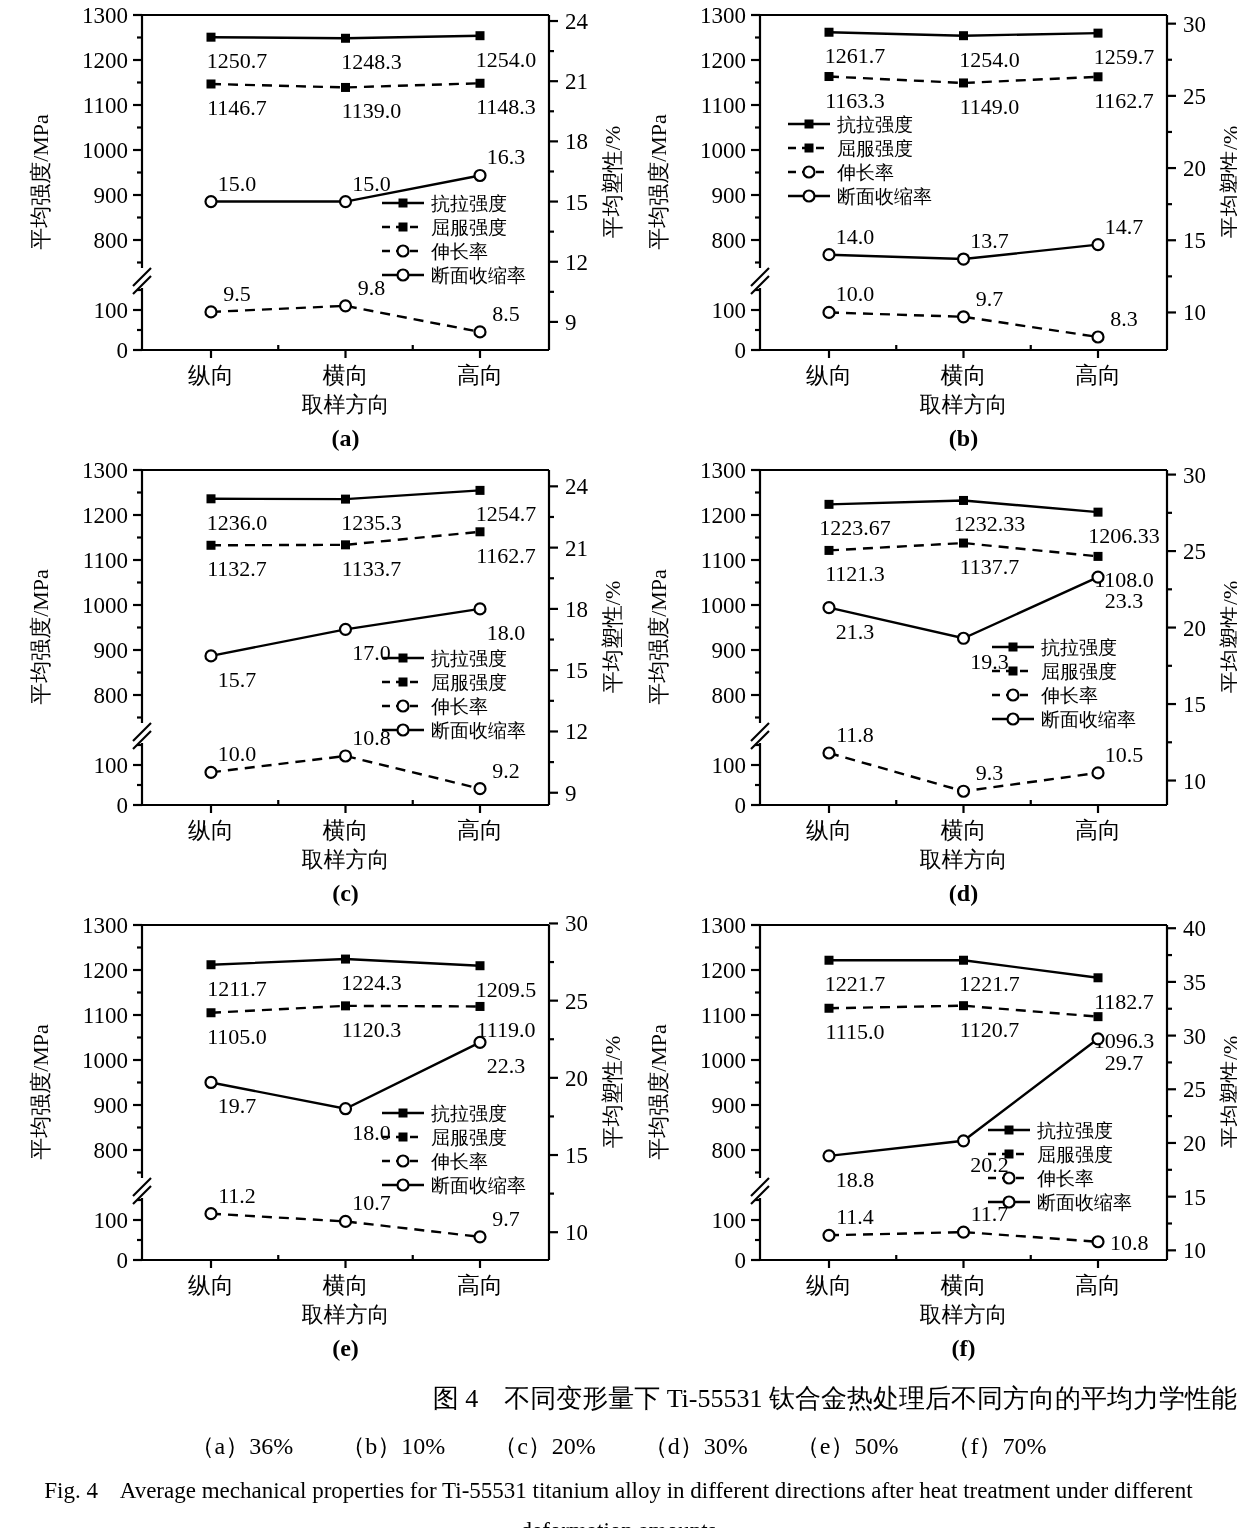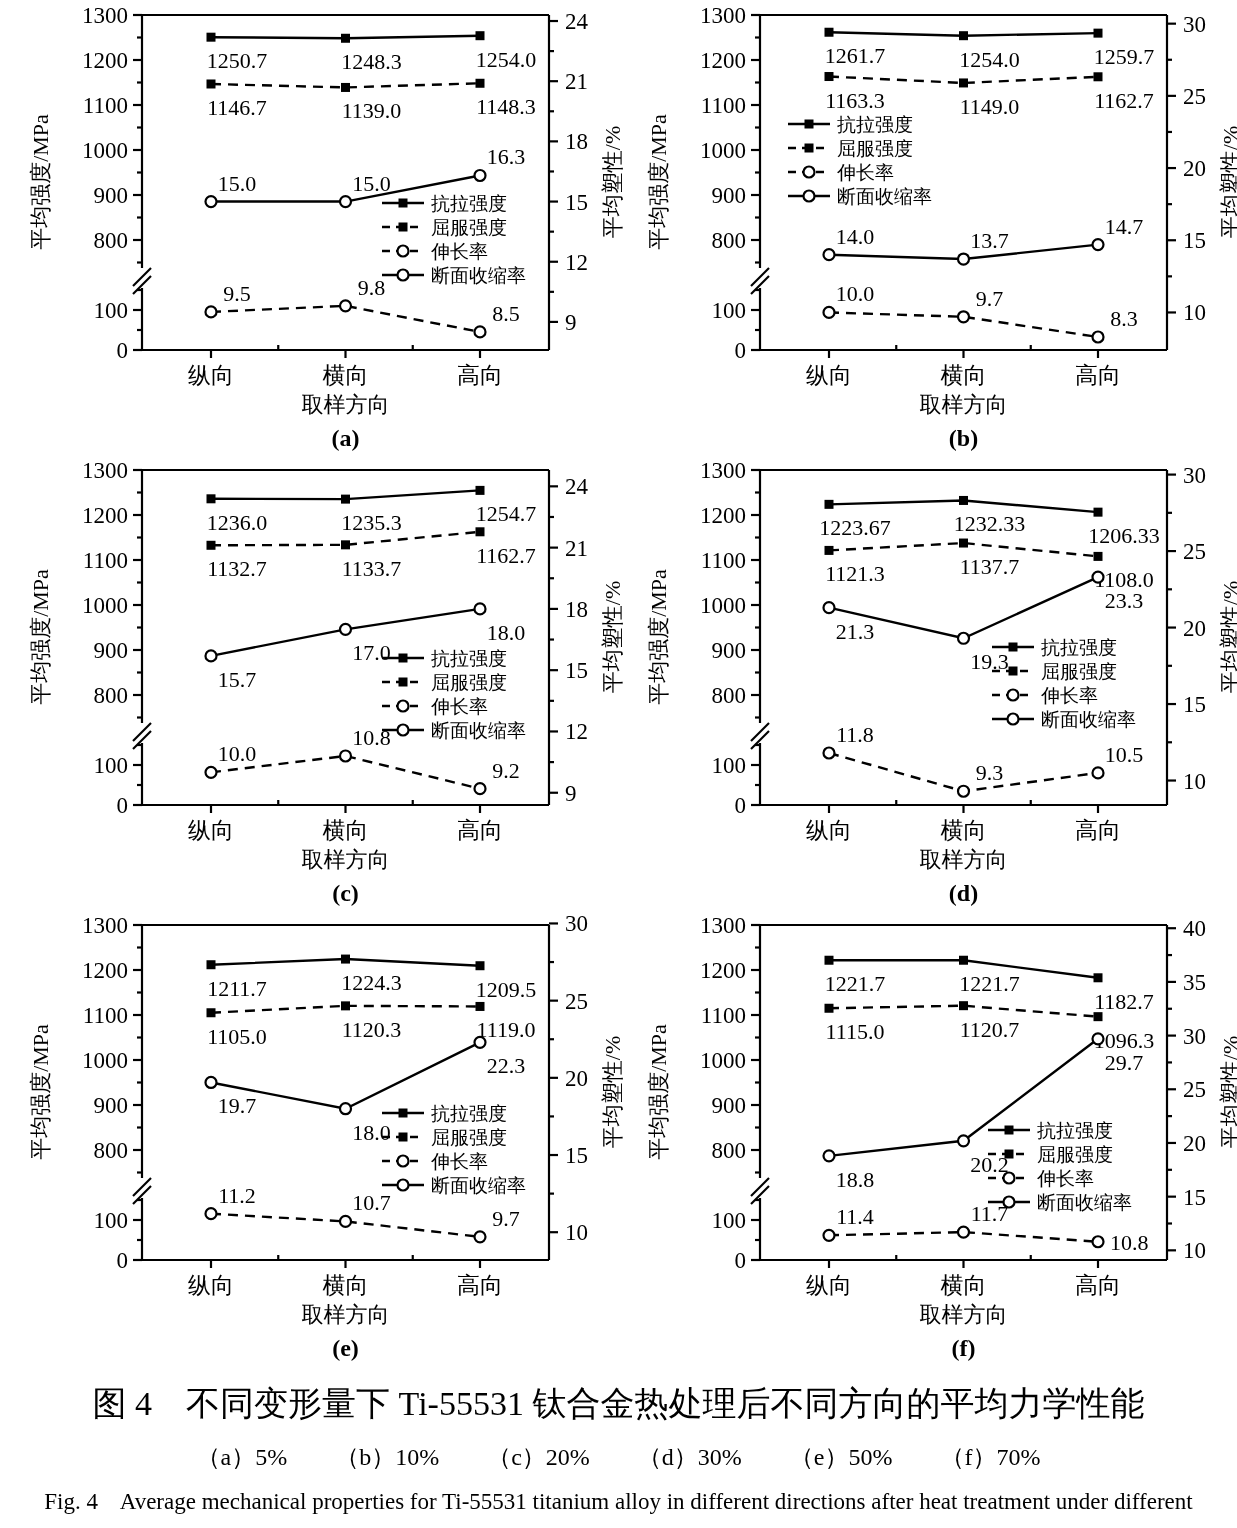--- a/index.html
+++ b/index.html
@@ -1,21 +1,21 @@
 <!DOCTYPE html>
 <html><head>
 <meta charset="utf-8">
 <style>
   html,body{margin:0;padding:0;background:#ffffff;}
   body{width:1237px;font-family:"Liberation Serif",serif;color:#000;}
   .figure{width:1237px;background:#fff;}
   .grid{display:grid;grid-template-columns:618px 619px;margin-left:22px;}
   .subplot{display:block;background:#fff;}
   .caption{text-align:center;color:#000;}
-  .cap-zh{font-size:34px;padding-top:16px;font-family:"Liberation Serif",serif;}
+  .cap-zh{font-size:26px;padding-top:16px;font-family:"Liberation Serif",serif;text-align:right;}
   .cap-parts{font-size:24px;padding-top:14px;white-space:pre;font-family:"Liberation Serif",serif;}
   .cap-en{font-size:23px;padding-top:16px;white-space:pre;font-family:Liberation Serif, serif;}
   .cap-en2{font-size:23px;padding-top:14px;padding-bottom:10px;font-family:"Liberation Serif",serif;}
   svg text{fill:#000;}
 </style>
 </head>
 <body>
 
 <div class="figure">
   <div class="grid">
@@ -717,17 +717,17 @@
             <text x="397" y="275" font-size="19">伸长率</text>
             <line x1="348" y1="292" x2="390" y2="292" stroke="#000000" stroke-width="2.4"></line>
             <circle cx="369" cy="292" r="5.5" fill="#fff" stroke="#000000" stroke-width="2.2"></circle>
             <text x="397" y="299" font-size="19">断面收缩率</text>
           </g>
         </g>
       </svg>
   </div>
   <div class="caption">
     <div class="cap-zh">图 4　不同变形量下 Ti-55531 钛合金热处理后不同方向的平均力学性能</div>
-    <div class="cap-parts">（a）5%　　（b）10%　　（c）20%　　（d）30%　　（e）50%　　（f）70%</div>
+    <div class="cap-parts">（a）36%　　（b）10%　　（c）20%　　（d）30%　　（e）50%　　（f）70%</div>
     <div class="cap-en">Fig. 4    Average mechanical properties for Ti-55531 titanium alloy in different directions after heat treatment under different</div>
     <div class="cap-en2">deformation amounts</div>
   </div>
 </div>
 
 </body></html>

